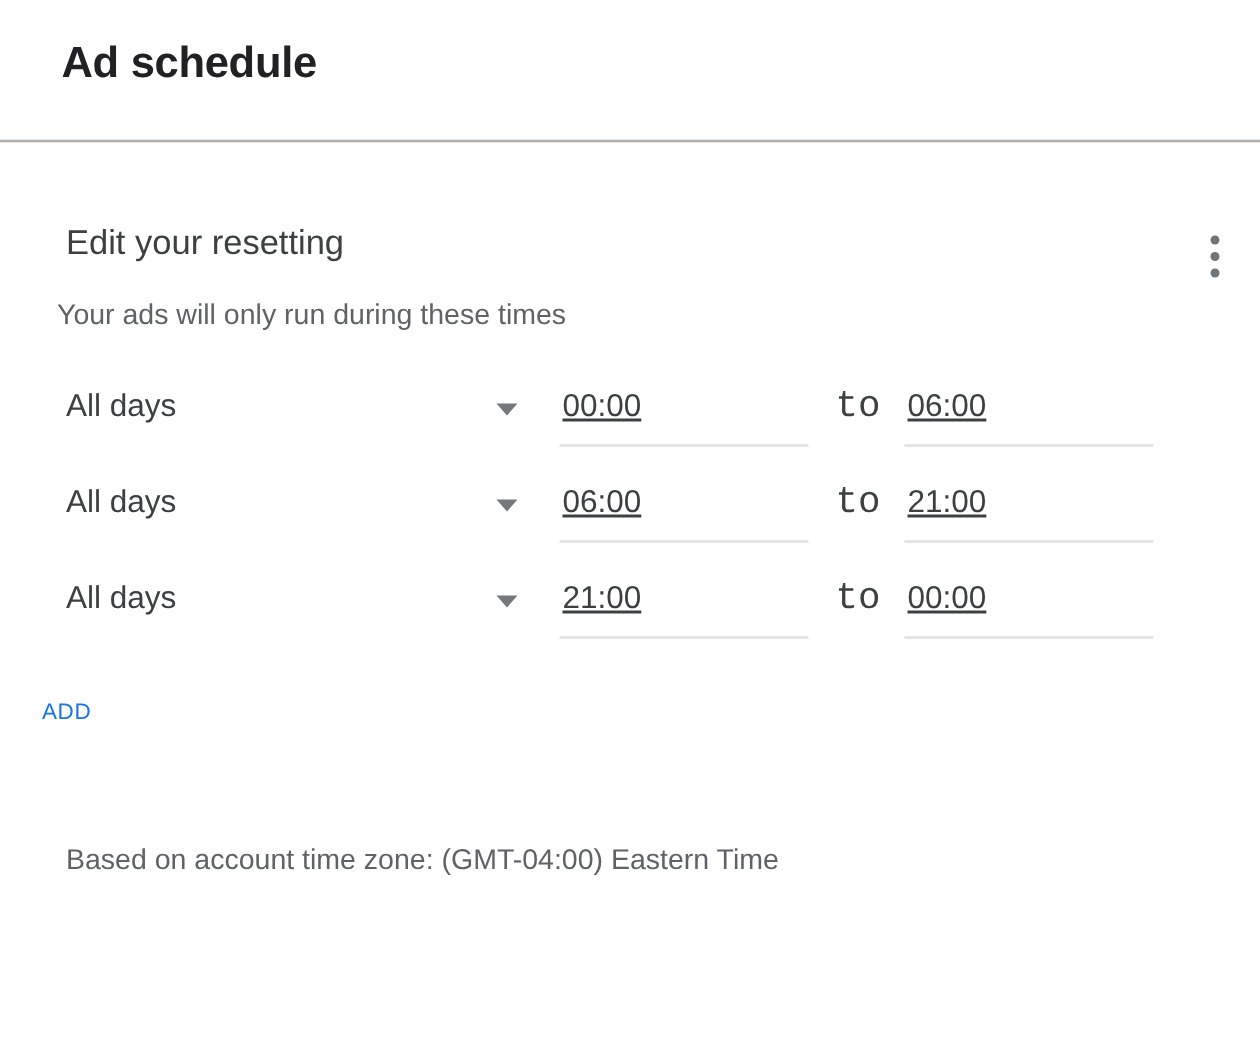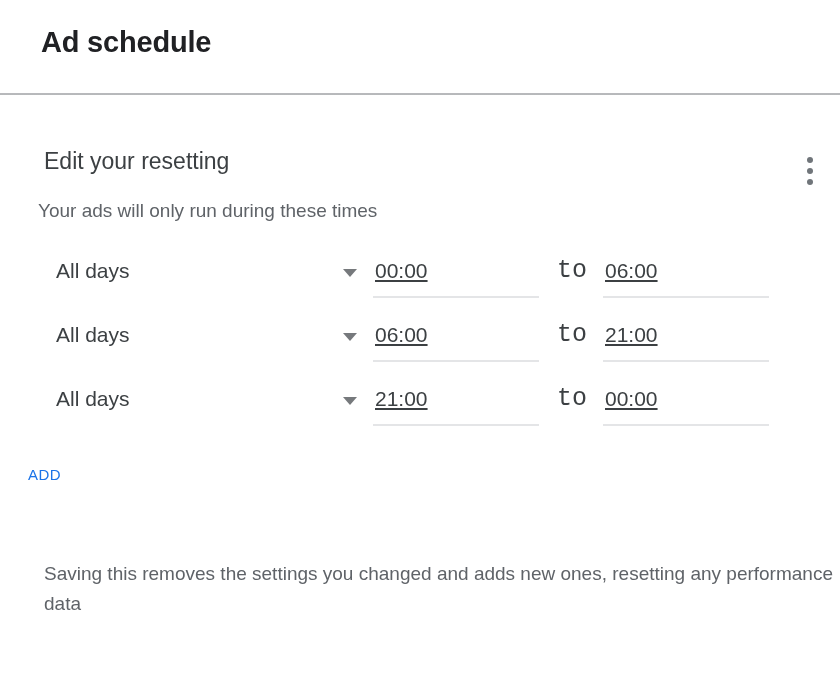--- a/index.html
+++ b/index.html
@@ -112,21 +112,20 @@
     width: 840px;
   }
 
   .day-select {
     position: absolute;
     left: 44px;
     top: 0;
     width: 306px;
     height: 42px;
     cursor: pointer;
-    margin-left: 12px;
   }
   .day-select-label {
     position: absolute;
     left: 0;
     top: 4px;
     font-size: 21px;
     color: #3c4043;
     line-height: 30px;
     white-space: nowrap;
   }
@@ -283,17 +282,17 @@
           <span class="time-value">00:00</span>
           <span class="time-underline"></span>
         </div>
       </div>
 
     </div>
 
     <button class="add-button">ADD</button>
 
     <div class="footer-notes">
-      <div class="footer-line wrap">Saving this removes the settings you changed and adds new ones, resetting any performance data</div>
+      <div class="footer-line">Based on account time zone: (GMT-04:00) Eastern Time</div>
     </div>
 
   </div>
 </div>
 
 </body></html>

